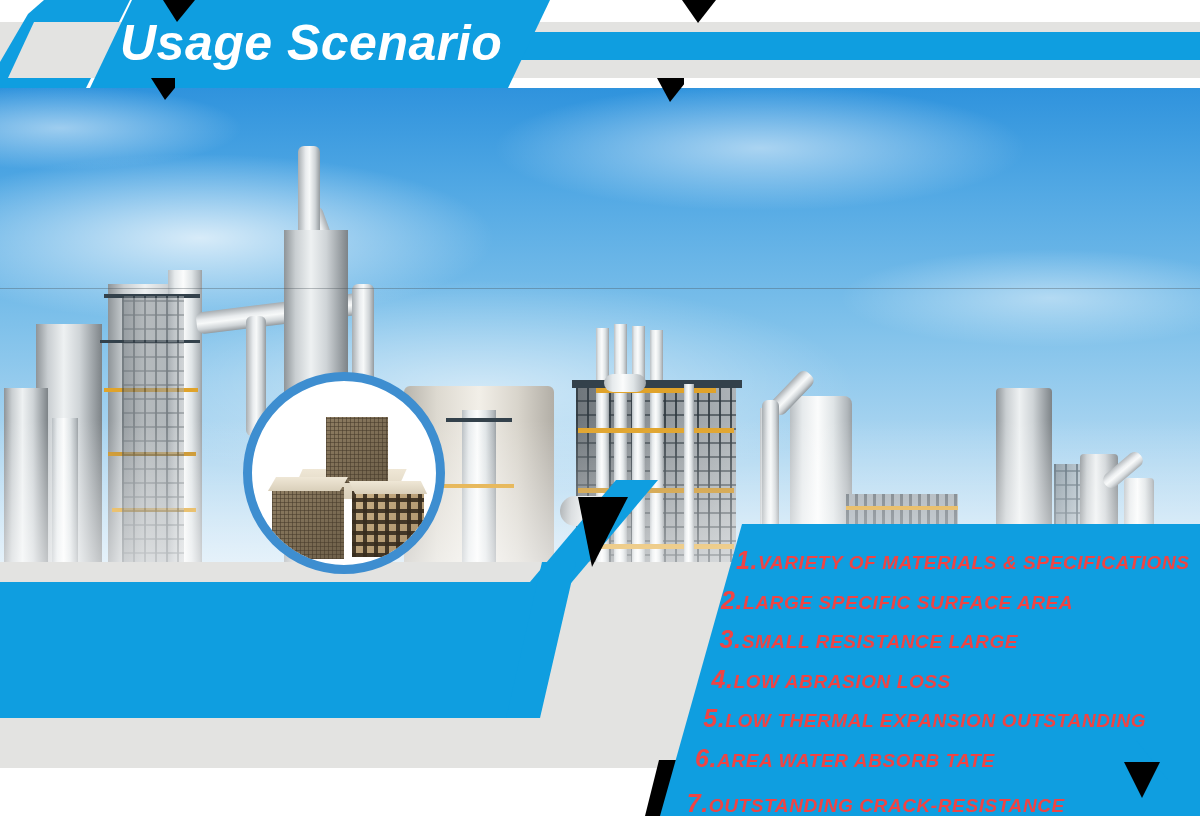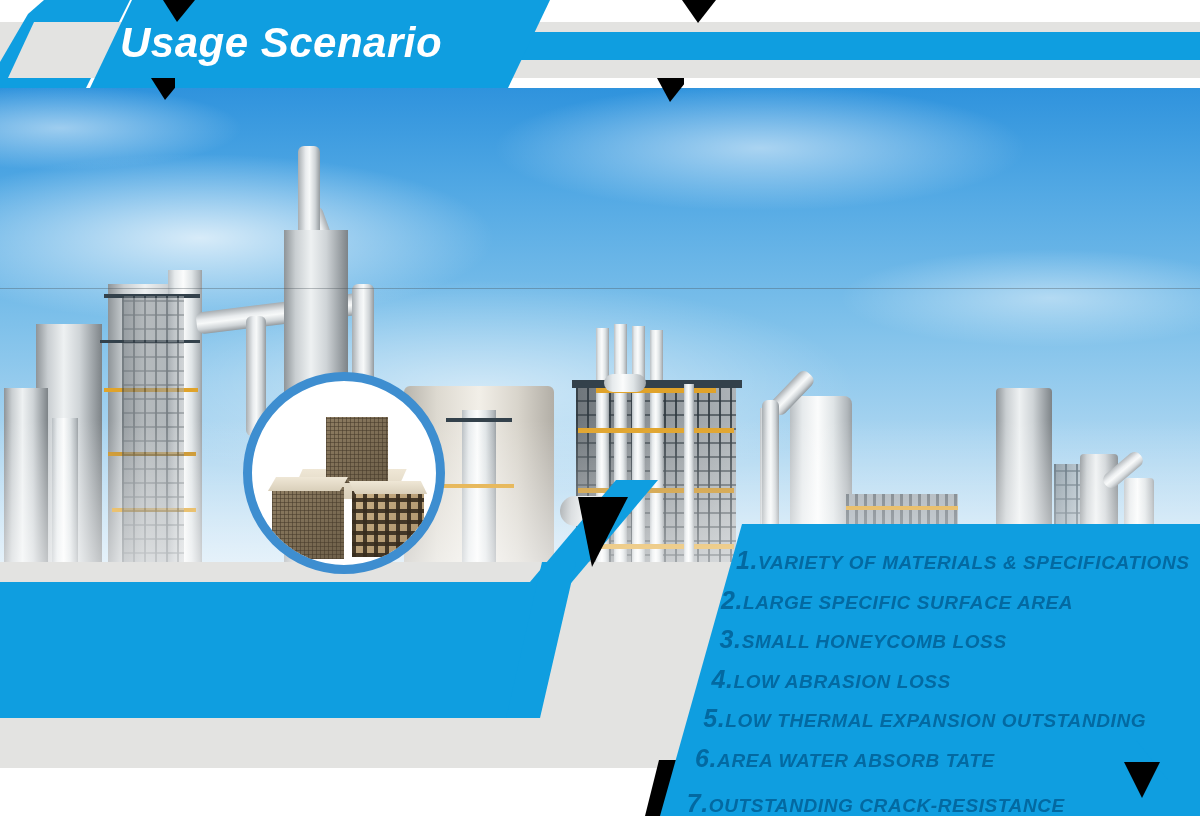--- a/index.html
+++ b/index.html
@@ -129,21 +129,21 @@
   .tri-d{left:648px;top:78px;width:36px;height:24px;background:#000;
     clip-path:polygon(9px 0,41px 0,22px 24px);z-index:6;}
   .hdr-right-strip{
     left:490px;top:60px;width:710px;height:18px;background:#e3e3e1;
     clip-path:polygon(10px 0,710px 0,710px 18px,0 18px);z-index:5;
   }
 
   
   .title-txt{
     position:absolute;left:120px;top:14px;z-index:8;
-    font-size:42px;font-weight:bold;font-style:italic;color:#fff;
+    font-size:50px;font-weight:bold;font-style:italic;color:#fff;
     letter-spacing:.5px;line-height:58px;white-space:nowrap;
   }
 
   
   .low-gray{
     left:0;top:562px;width:1200px;height:218px;background:#e3e3e1;z-index:2;
   }
   .low-white{left:0;top:768px;width:1200px;height:48px;background:#fff;z-index:2;}
 
   .left-banner{
@@ -185,21 +185,21 @@
   }
   .tri-g{left:1124px;top:762px;width:36px;height:36px;background:#000;
     clip-path:polygon(0 0,36px 0,18px 36px);z-index:7;}
 
   .feature-list{
     position:absolute;left:0;top:524px;width:1200px;height:292px;z-index:9;
     pointer-events:none;
   }
   .feat{
     position:absolute;
-    color:#0369a1;font-weight:bold;font-style:italic;white-space:nowrap;
+    color:#ef4444;font-weight:bold;font-style:italic;white-space:nowrap;
     font-size:19px;letter-spacing:.6px;
     pointer-events:auto;
   }
   .feat .num{font-size:25px;}
 </style>
 </head>
 <body>
 
 <div id="banner">
 
@@ -299,20 +299,20 @@
   <div class="shape left-banner"></div>
   <div class="shape left-banner-tip"></div>
 
   <div class="shape list-panel"></div>
   <div class="shape br-blue"></div>
   <div class="shape tri-g"></div>
 
   <div class="feature-list">
       <div class="feat" style="top: 22px; left: 736px;"><span class="num">1.</span><span>VARIETY OF MATERIALS &amp; SPECIFICATIONS</span></div>
       <div class="feat" style="top: 61.5px; left: 721px;"><span class="num">2.</span><span>LARGE SPECIFIC SURFACE AREA</span></div>
-      <div class="feat" style="top: 101px; left: 719.6px;"><span class="num">3.</span><span>SMALL HONEYCOMB LOSS</span></div>
+      <div class="feat" style="top: 101px; left: 719.6px;"><span class="num">3.</span><span>SMALL RESISTANCE LARGE</span></div>
       <div class="feat" style="top: 140.5px; left: 711.4px;"><span class="num">4.</span><span>LOW ABRASION LOSS</span></div>
       <div class="feat" style="top: 180px; left: 703.2px;"><span class="num">5.</span><span>LOW THERMAL EXPANSION OUTSTANDING</span></div>
       <div class="feat" style="top: 219.5px; left: 695px;"><span class="num">6.</span><span>AREA WATER ABSORB TATE</span></div>
       <div class="feat" style="top: 265px; left: 686.8px;"><span class="num">7.</span><span>OUTSTANDING CRACK-RESISTANCE</span></div>
     </div>
 
 </div>
 
 </body></html>

